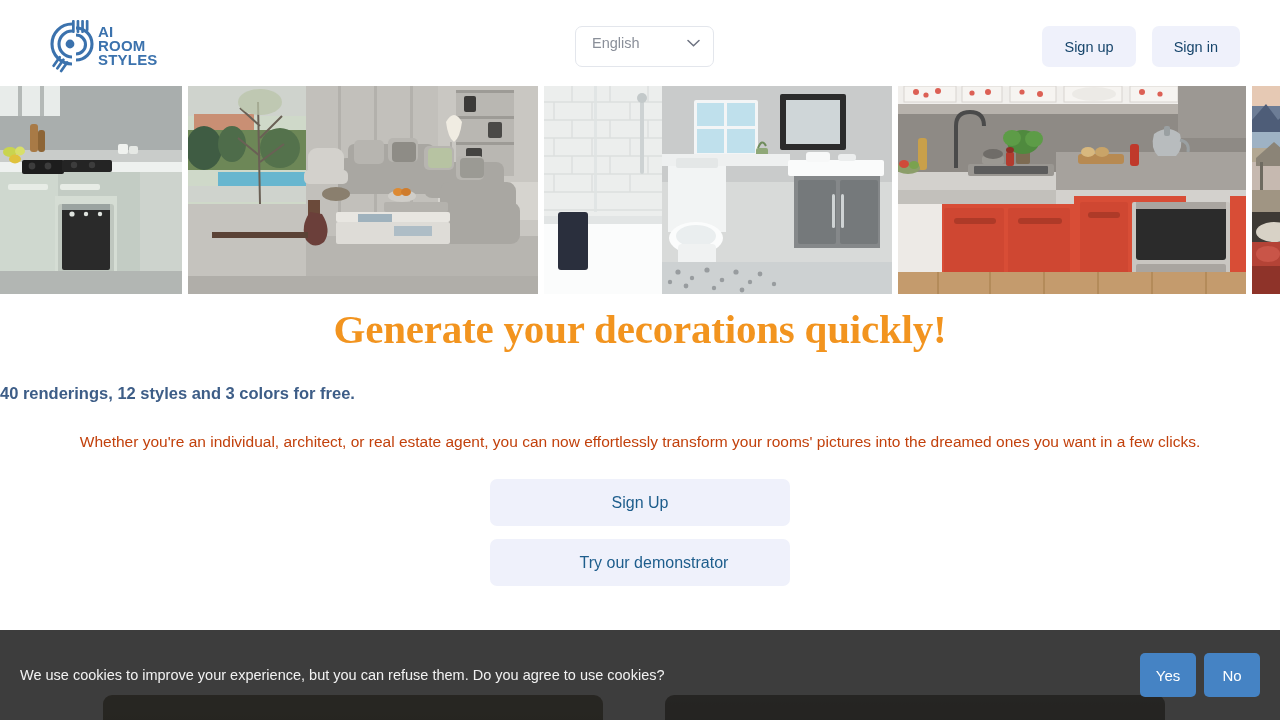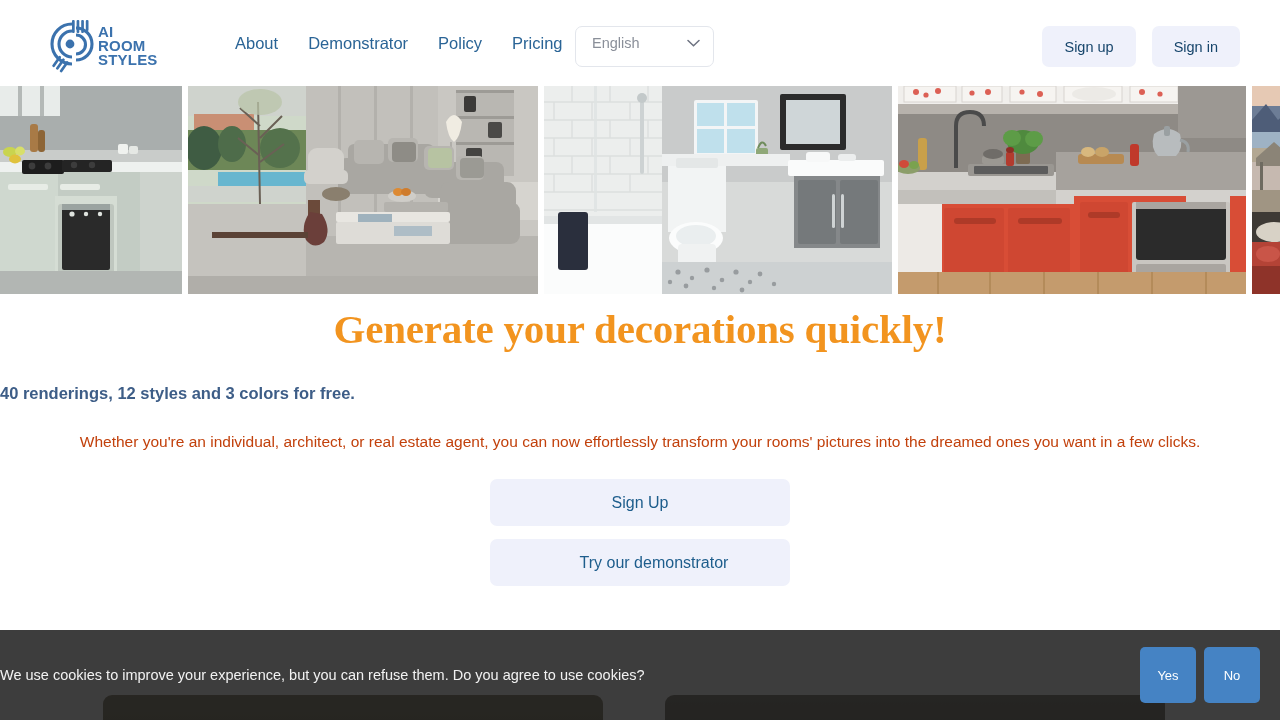--- a/index.html
+++ b/index.html
@@ -157,29 +157,30 @@
   
   .cookie {
     position: absolute; left: 0; top: 630px;
     width: 1280px; height: 90px;
     background: rgba(24,24,24,0.84);
     display: flex; align-items: center;
   }
   .cookie-text {
     color: #f2f2f2;
     font-size: 14.5px;
+    margin-left: 20px;
     flex: 1;
   }
   .cookie-actions { display: flex; gap: 8px; margin-right: 20px; }
   .cookie-btn {
     background: #4583c4;
     color: #ffffff;
     border: none; border-radius: 5px;
-    width: 56px; height: 56px;
-    font-size: 13px;
+    width: 56px; height: 44px;
+    font-size: 15px;
     font-family: "Liberation Sans", sans-serif;
     cursor: pointer;
   }
 </style>
 </head>
 <body>
 
 <div class="page">
 
   <div class="header">
@@ -207,26 +208,20 @@
           <rect x="13.2" y="42" width="2.7" height="13" rx="1"></rect>
         </g>
       </svg>
       <div class="logo-text">
         <span>AI</span>
         <span>ROOM</span>
         <span>STYLES</span>
       </div>
     </div>
 
-    <div class="nav">
-      <a class="nav-link" href="#">About</a>
-      <a class="nav-link" href="#">Demonstrator</a>
-      <a class="nav-link" href="#">Policy</a>
-      <a class="nav-link" href="#">Pricing</a>
-    </div>
 
     <div class="lang-select">
       <span class="lang-label">English</span>
       <svg class="chev" viewBox="0 0 13 8">
         <path d="M1 1.5 L6.5 6.8 L12 1.5" fill="none" stroke="#6d7280" stroke-width="1.5" stroke-linecap="round"></path>
       </svg>
     </div>
 
     <div class="auth">
       <button class="auth-btn">Sign up</button>

